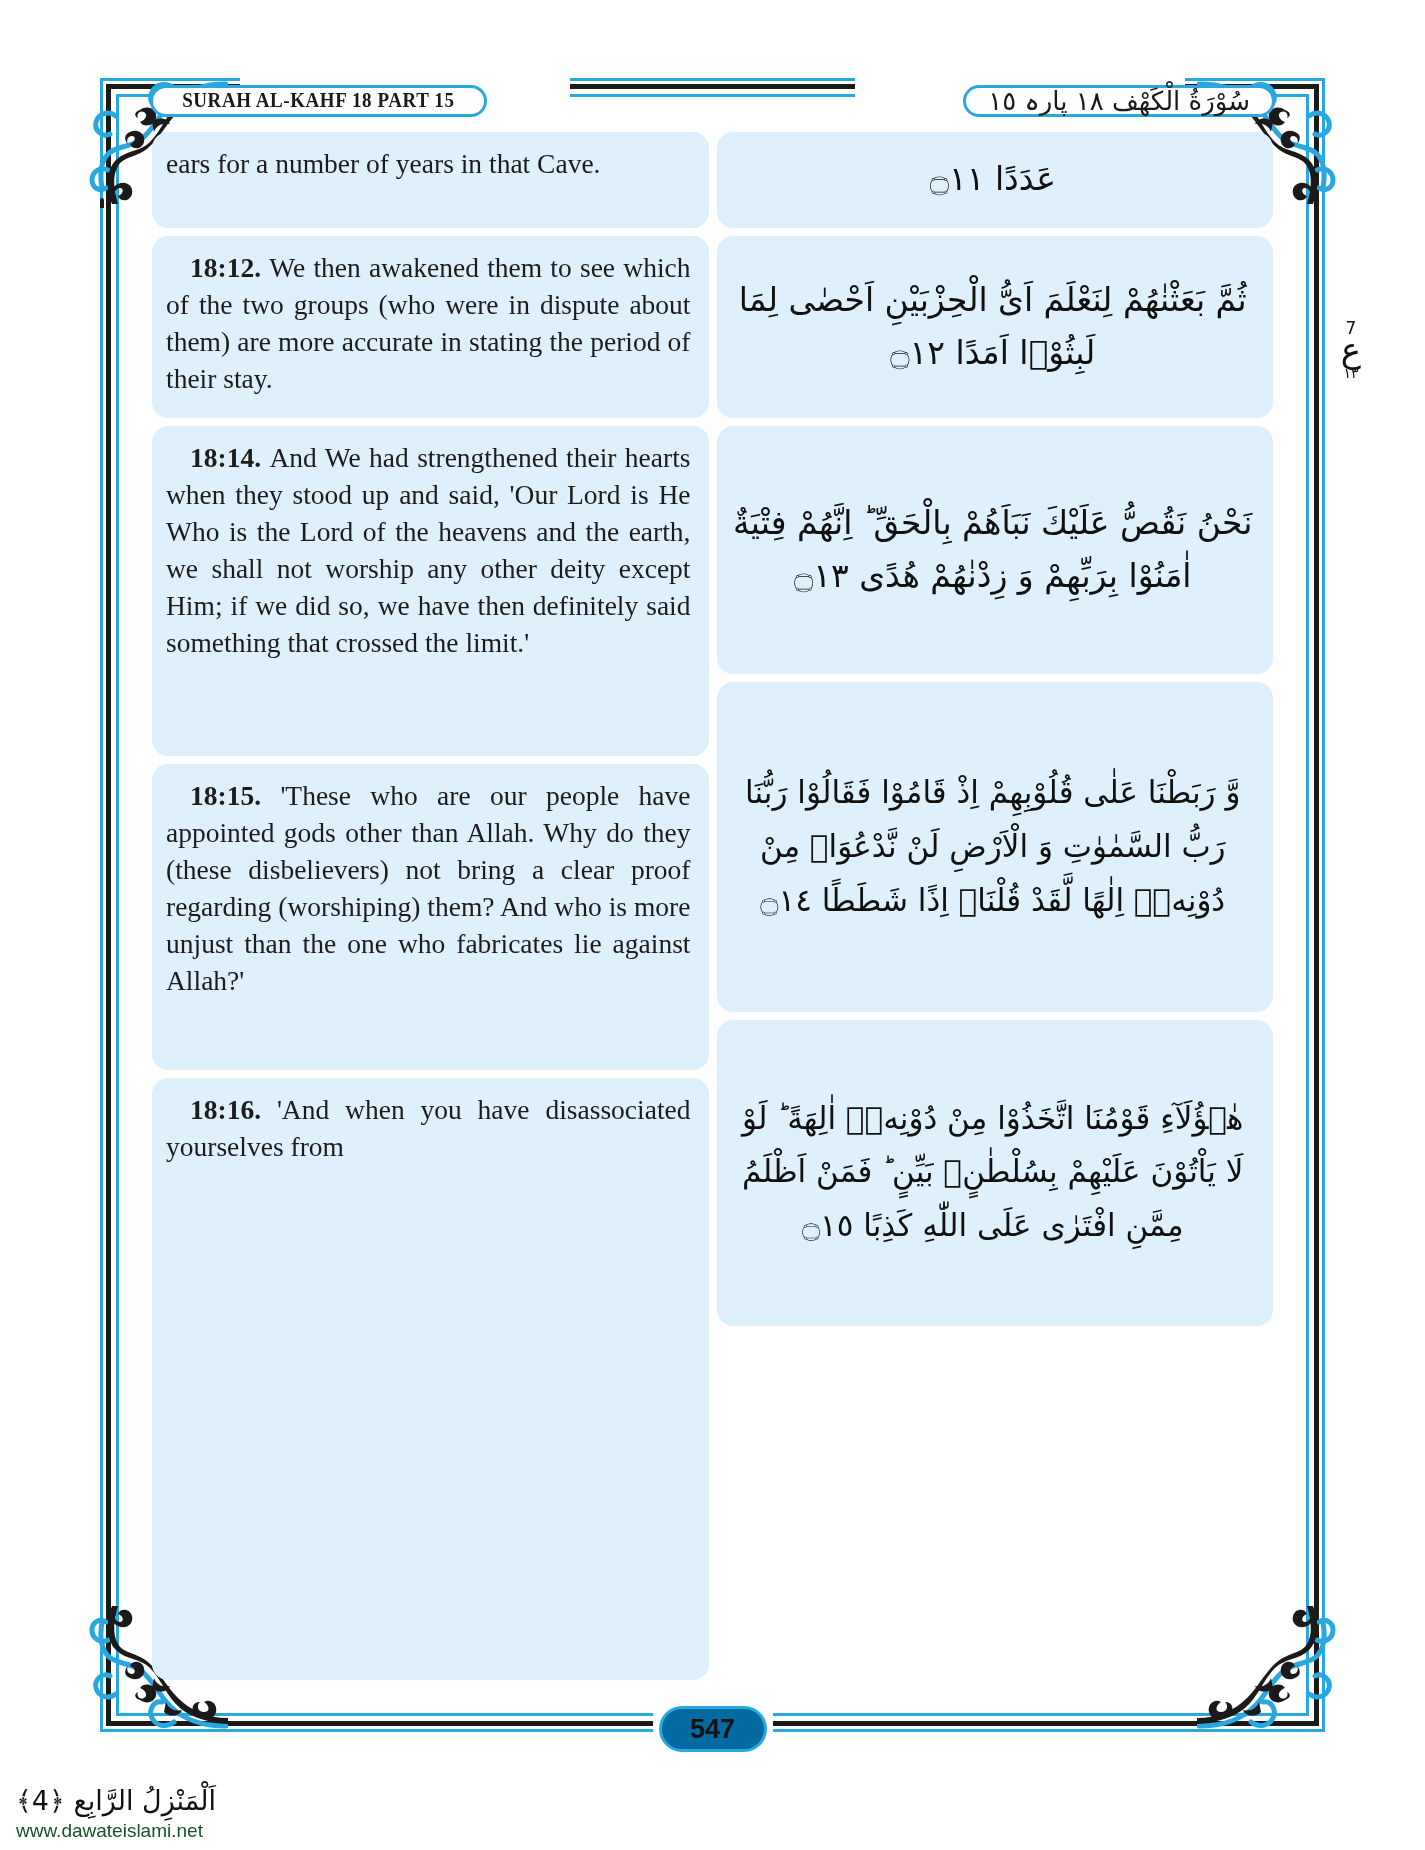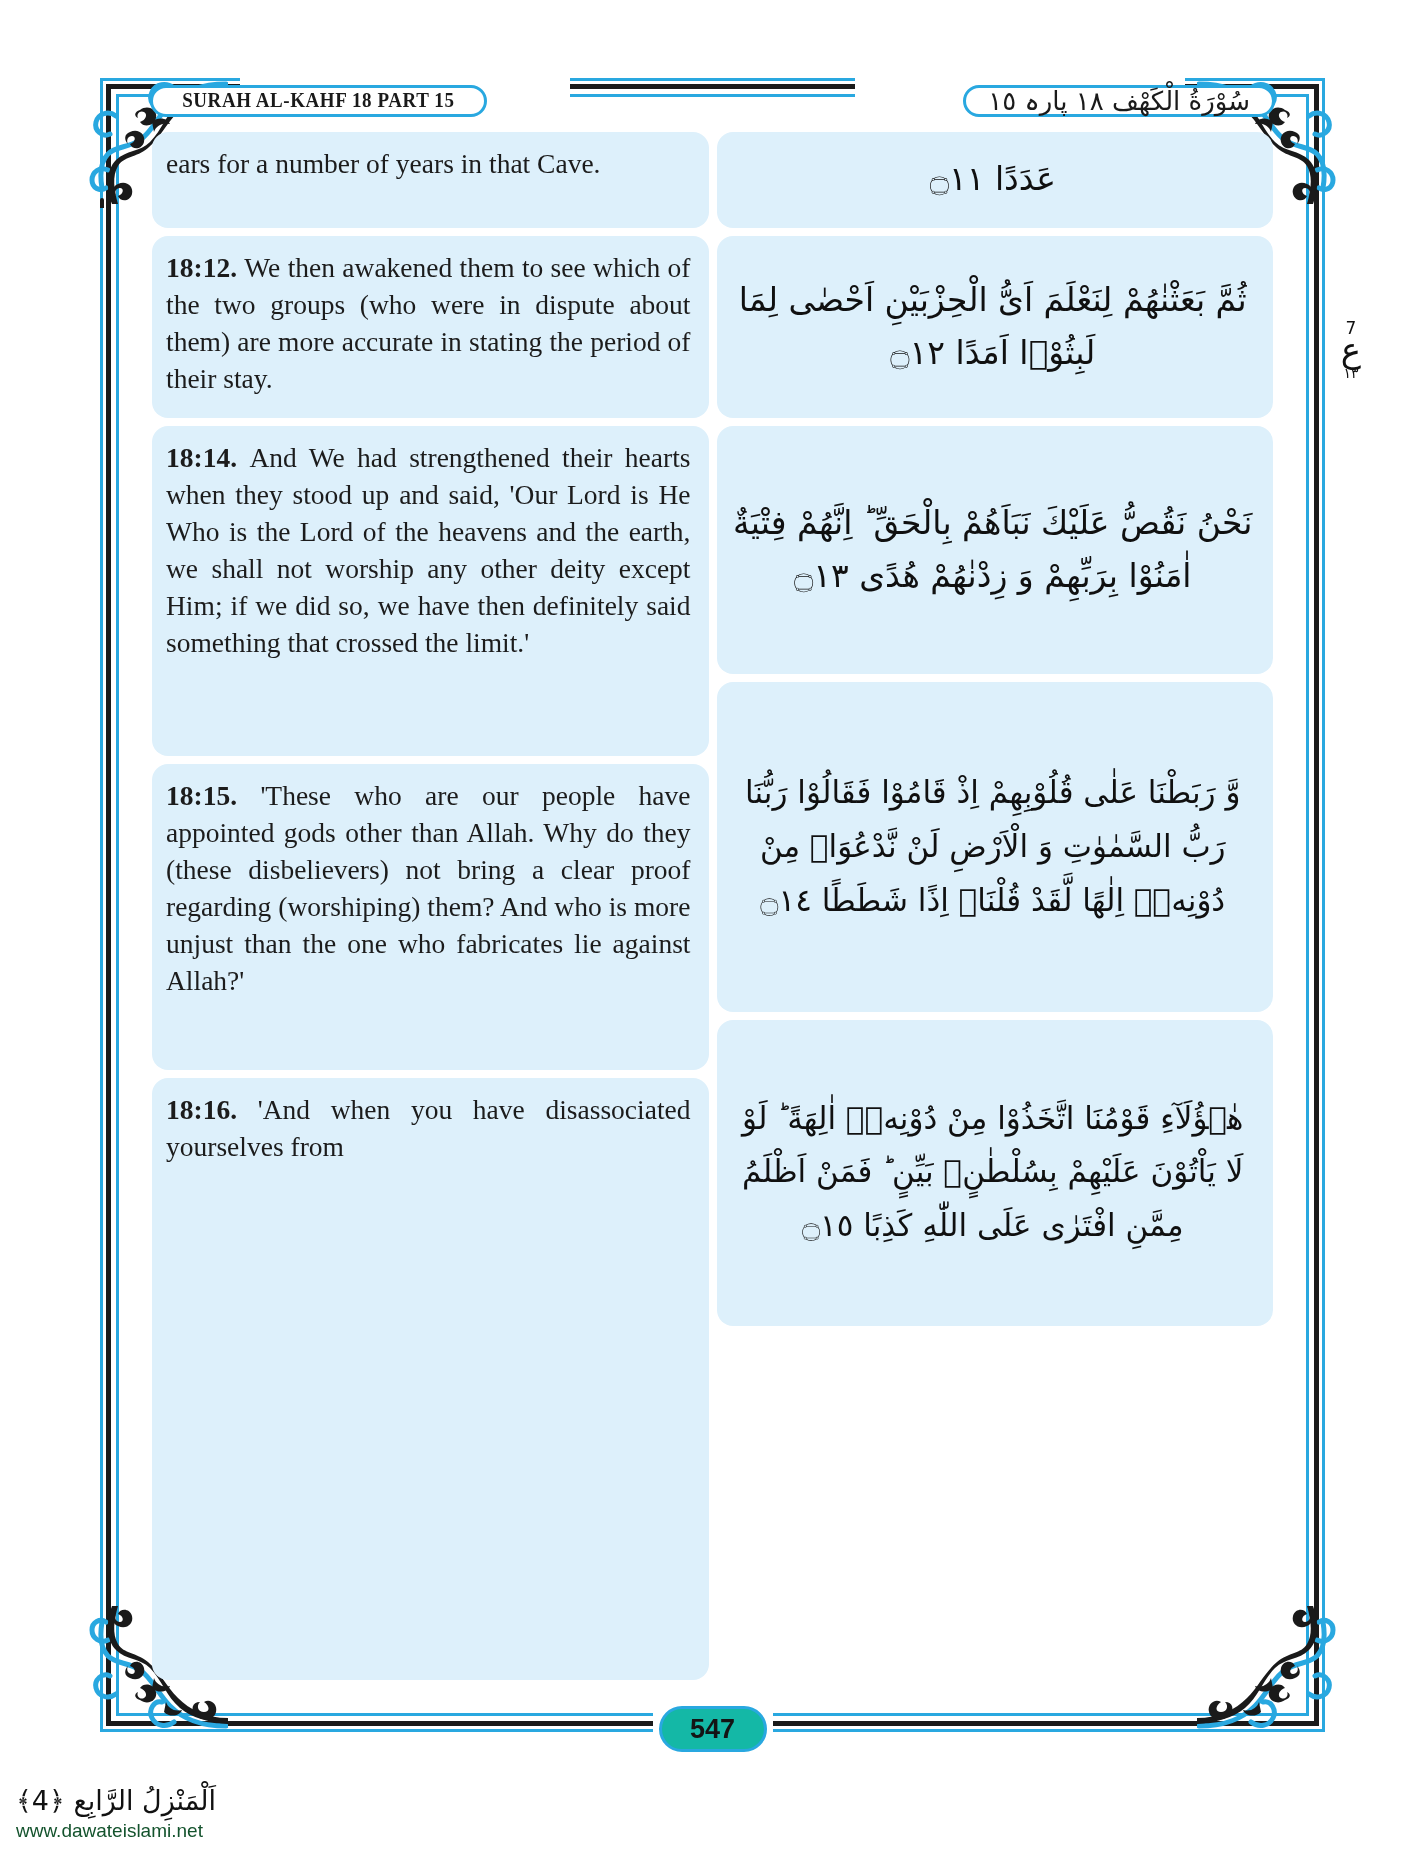--- a/index.html
+++ b/index.html
@@ -82,21 +82,21 @@
     padding:14px 18px 16px 14px;
   }
   .panel.en {
     font-size:27.5px;
     line-height:1.345;
     color:#1c1c1c;
     text-align:justify;
     text-justify:inter-word;
     hyphens:none;
   }
-  .panel.en .vnum { font-weight:bold; }
+  .panel.en .vnum { font-weight:bold;margin-left:24px; }
   .panel.ar {
     direction:rtl;
     text-align:center;
     font-family:"DejaVu Sans","Liberation Sans",sans-serif;
     font-size:34px;
     line-height:1.62;
     color:#101010;
     display:flex; align-items:center; justify-content:center;
   }
   .panel.ar .artext { width:100%; }
@@ -124,21 +124,21 @@
     color:#111; z-index:6; line-height:1;
   }
   .ruku .r-top { font-size:17px; }
   .ruku .r-mid { font-size:34px; display:block; margin:-4px 0 -2px 0; }
   .ruku .r-bot { font-size:14px; }
 
   
   .pagenum {
     position:absolute; left:50%; transform:translateX(-50%);
     bottom:98px;
-    background:#14b8a6; border:3px solid #29a8e0; border-radius:24px;
+    background:#0369a1; border:3px solid #29a8e0; border-radius:24px;
     height:46px; min-width:108px;
     display:flex; align-items:center; justify-content:center;
     font-family:"Liberation Sans","DejaVu Sans",sans-serif;
     font-weight:bold; font-size:27px; color:#141414;
     z-index:9;
   }
 
   
   .footer {
     position:absolute; left:16px; right:0; bottom:8px;

